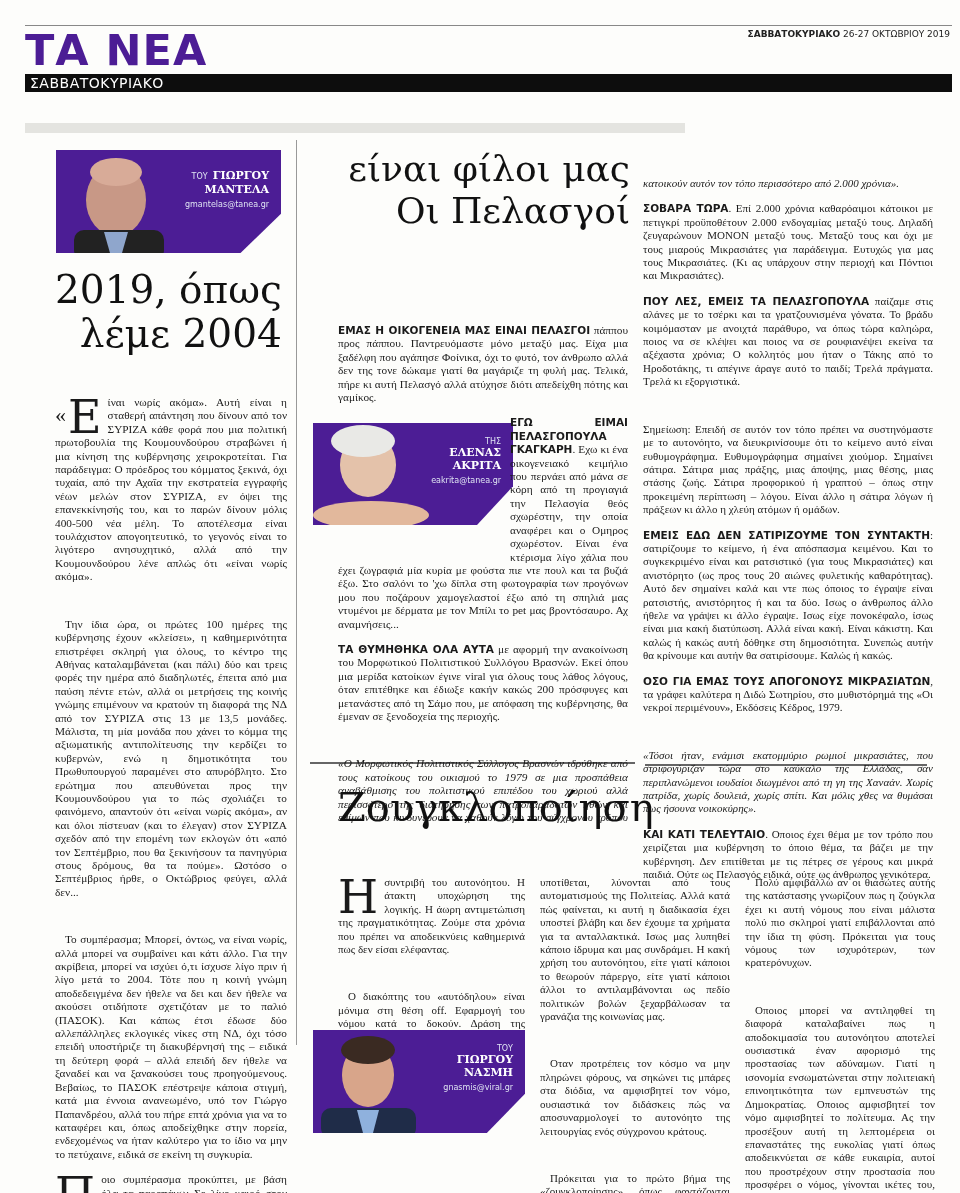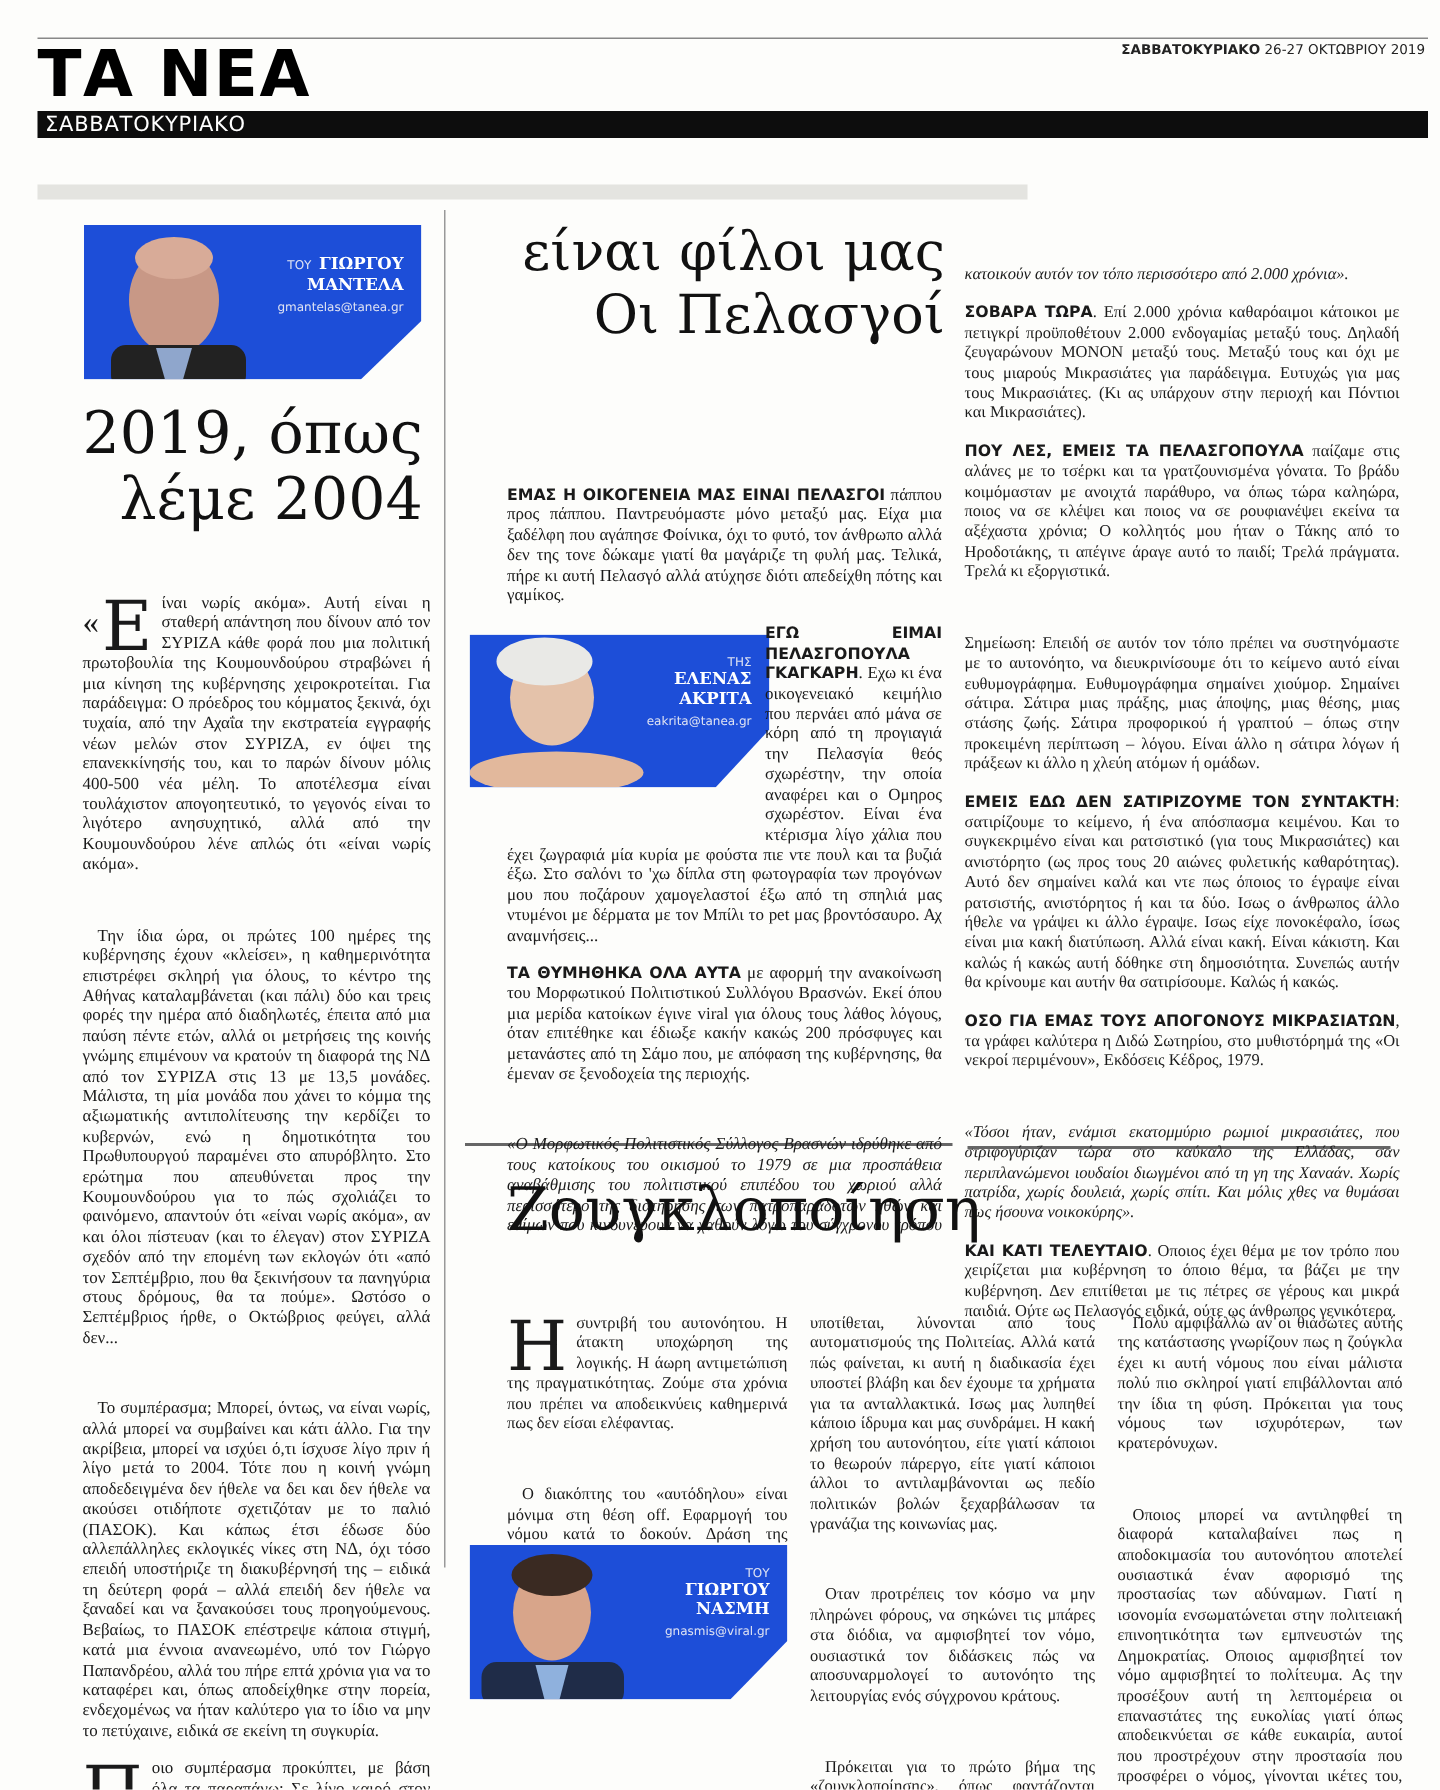--- a/index.html
+++ b/index.html
@@ -1,33 +1,33 @@
 <!DOCTYPE html>
 <html><head>
 <meta charset="utf-8">
 <style>
   * { box-sizing: border-box; margin: 0; padding: 0; }
   html, body { width: 960px; height: 1193px; background: #fdfdfb; overflow: hidden; }
   body { position: relative; font-family: "DejaVu Serif", "Liberation Serif", serif; color: #1a1a1a; }
 
   
   .top-rule { position: absolute; left: 25px; top: 25px; width: 927px; height: 1px; background: #888; }
-  .logo { position: absolute; left: 25px; top: 27px; font-family: "DejaVu Sans", sans-serif; font-weight: bold; font-size: 43px; letter-spacing: 1px; color: #000000; line-height: 46px; }
+  .logo { position: absolute; left: 25px; top: 27px; font-family: "DejaVu Sans", sans-serif; font-weight: bold; font-size: 43px; letter-spacing: 1px; color: #4c1d95; line-height: 46px; }
   .issue-date { position: absolute; right: 10px; top: 29px; font-family: "DejaVu Sans", sans-serif; font-size: 9px; color: #222; }
   .issue-date b { font-weight: bold; }
   .black-band { position: absolute; left: 25px; top: 74px; width: 927px; height: 18px; background: #0d0d0d; }
   .band-label { position: absolute; left: 30px; top: 74px; height: 18px; line-height: 18px; font-family: "DejaVu Sans", sans-serif; font-size: 14px; color: #fff; letter-spacing: 0.5px; }
   .grey-strip { position: absolute; left: 25px; top: 123px; width: 660px; height: 10px; background: #d8d8d4; opacity: .7; }
 
   
   .vsep { position: absolute; width: 1px; background: #999; }
   .hrule { position: absolute; height: 2px; background: #666; }
 
   
-  .author-card { position: absolute; background: #1d4ed8; overflow: hidden; clip-path: polygon(0 0, 100% 0, 100% 62%, 82% 100%, 0 100%); }
+  .author-card { position: absolute; background: #4c1d95; overflow: hidden; clip-path: polygon(0 0, 100% 0, 100% 62%, 82% 100%, 0 100%); }
   .author-photo { position: absolute; left: 0; bottom: 0; }
   .author-meta { position: absolute; right: 12px; text-align: right; color: #fff; }
   .author-prefix { font-family: "DejaVu Sans", sans-serif; font-size: 8px; color: #dfe3f3; }
   .author-name { font-family: "DejaVu Serif", serif; font-weight: bold; font-size: 11px; line-height: 13px; }
   .author-email { font-family: "DejaVu Sans", sans-serif; font-size: 8px; color: #dfe3f3; margin-top: 4px; }
 
   
   .headline { position: absolute; font-family: "DejaVu Serif", "Liberation Serif", serif; color: #111; font-weight: 500; text-align: right; }
 
   

